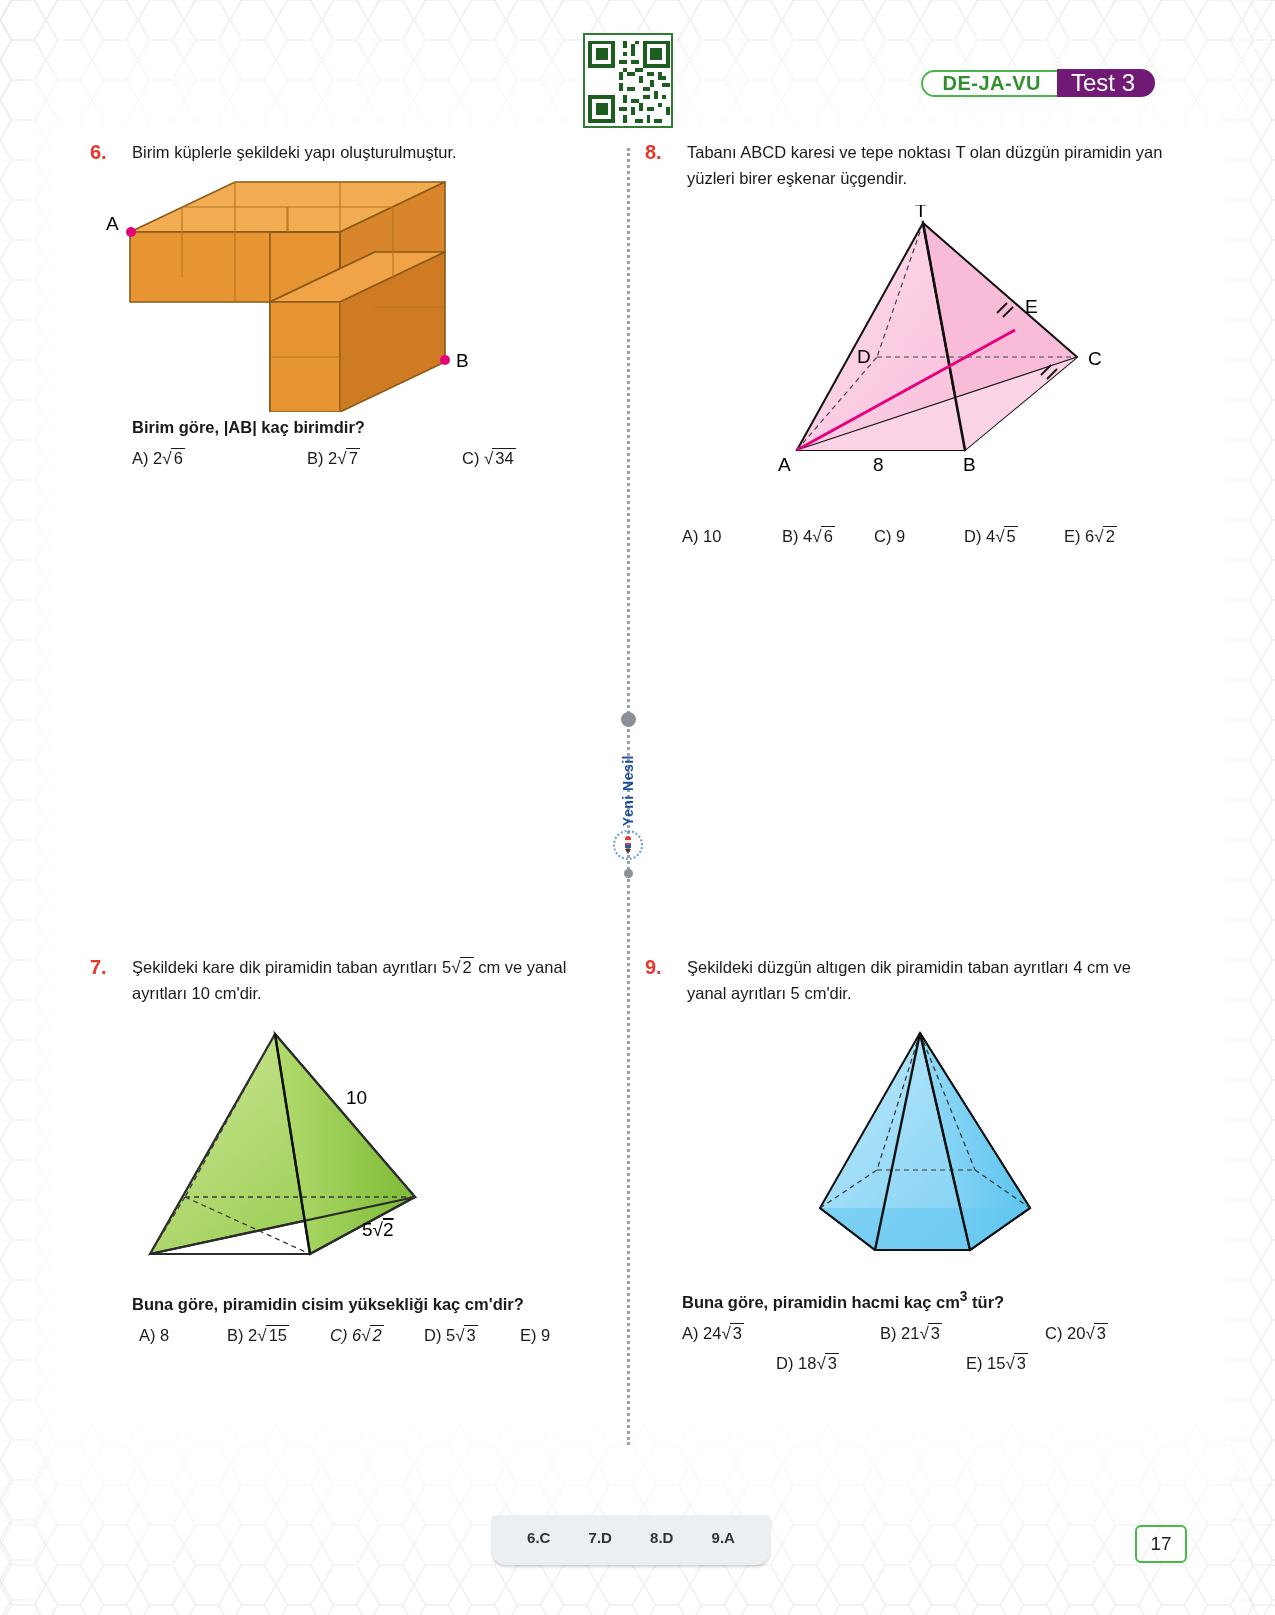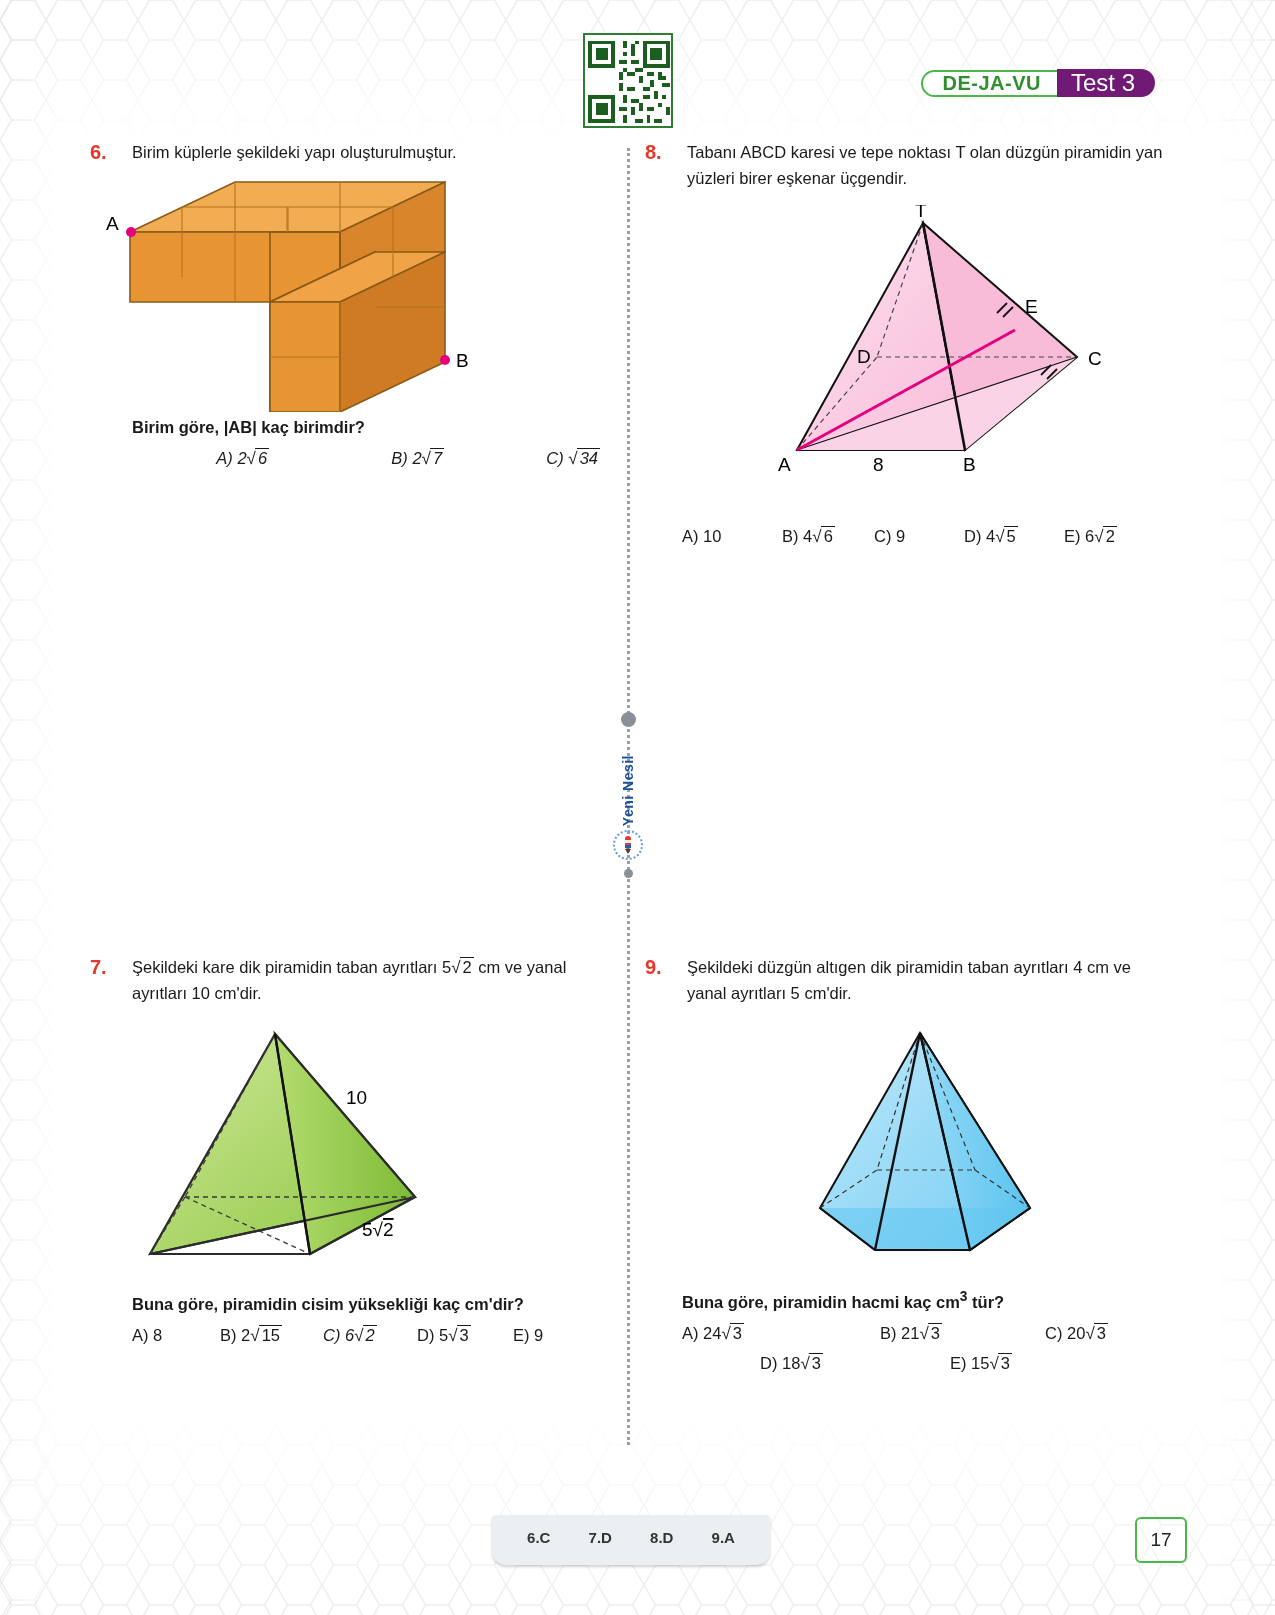--- a/index.html
+++ b/index.html
@@ -100,21 +100,21 @@
   
   .answers {
     position:absolute; left:492px; bottom:50px; width:278px; height:50px;
     background:#eceff1; border-radius:4px 4px 14px 14px;
     box-shadow:0 2px 3px rgba(0,0,0,0.18);
     display:flex; align-items:center; justify-content:space-around;
     font-size:15px; font-weight:bold; color:#333; padding:0 16px 6px 16px;
   }
   .pagenum {
     position:absolute; right:88px; bottom:52px;
-    width:52px; height:46px; border:2px solid #49b749; border-radius:6px;
+    width:52px; height:38px; border:2px solid #49b749; border-radius:6px;
     display:flex; align-items:center; justify-content:center;
     font-size:19px; color:#222;
   }
 </style>
 </head>
 <body>
 
 <svg class="hexbg hex-top" viewBox="0 0 1275 150" preserveAspectRatio="none">
   <defs>
     <pattern id="hexp" width="46" height="40" patternUnits="userSpaceOnUse" patternTransform="scale(1)">
@@ -296,21 +296,21 @@
       <text x="16" y="58" font-size="19" font-family="Liberation Sans, sans-serif">A</text>
 
       <circle cx="355" cy="188" r="5" fill="#e5007e"></circle>
       <text x="366" y="195" font-size="19" font-family="Liberation Sans, sans-serif">B</text>
     </svg>
   </div>
 
   <div class="indent">
     <div class="q-ask">Birim göre, |AB| kaç birimdir?</div>
     <div class="opts">
-      <div class="opt-row" style="justify-content:flex-end;font-style:italic;">
+      <div class="opt-row" style="justify-content:flex-start;">
         <span class="opt" style="width:175px;">
           <span>A)</span>
           <span>2</span><span class="rad"><span class="sqrt-sym">√</span><span class="bar">6</span></span>
         </span>
         <span class="opt" style="width:155px;">
           <span>B)</span>
           <span>2</span><span class="rad"><span class="sqrt-sym">√</span><span class="bar">7</span></span>
         </span>
         <span class="opt">
           <span>C)</span>
@@ -357,21 +357,21 @@
       <line x1="185" y1="15" x2="220" y2="235" stroke="#111" stroke-width="2.4"></line>
       <text x="256" y="85" font-size="19" font-family="Liberation Sans, sans-serif">10</text>
       <text x="272" y="217" font-size="19" font-family="Liberation Sans, sans-serif">5√<tspan text-decoration="overline">2</tspan></text>
     </svg>
   </div>
 
   <div class="indent">
     <div class="q-ask">Buna göre, piramidin cisim yüksekliği kaç cm'dir?</div>
     <div class="opts">
       <div class="opt-row">
-        <span class="opt" style="width:88px;">
+        <span class="opt" style="width:88px;margin-left:7px;">
           <span>A)</span>&nbsp;<span>8</span>
         </span>
         <span class="opt" style="width:103px;">
           <span>B)</span>
           <span>2</span><span class="rad"><span class="sqrt-sym">√</span><span class="bar">15</span></span>
         </span>
         <span class="opt" style="width:94px;font-style:italic;">
           <span>C)</span>
           <span>6</span><span class="rad"><span class="sqrt-sym">√</span><span class="bar">2</span></span>
         </span>
@@ -509,21 +509,21 @@
         <span class="opt" style="width:165px;">
           <span>B)</span>
           <span>21</span><span class="rad"><span class="sqrt-sym">√</span><span class="bar">3</span></span>
         </span>
         <span class="opt">
           <span>C)</span>
           <span>20</span><span class="rad"><span class="sqrt-sym">√</span><span class="bar">3</span></span>
         </span>
       </div>
       <div class="opt-row" style="padding-left:78px;">
-        <span class="opt" style="width:190px;">
+        <span class="opt" style="width:190px;margin-left:16px;">
           <span>D)</span>
           <span>18</span><span class="rad"><span class="sqrt-sym">√</span><span class="bar">3</span></span>
         </span>
         <span class="opt">
           <span>E)</span>
           <span>15</span><span class="rad"><span class="sqrt-sym">√</span><span class="bar">3</span></span>
         </span>
       </div>
     </div>
   </div>

